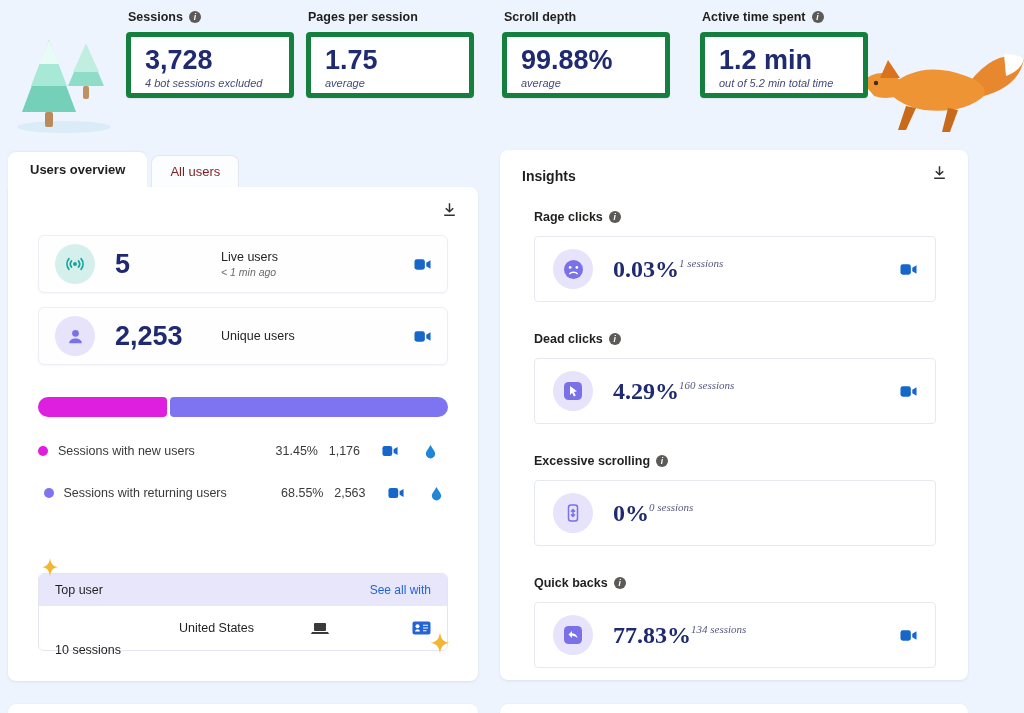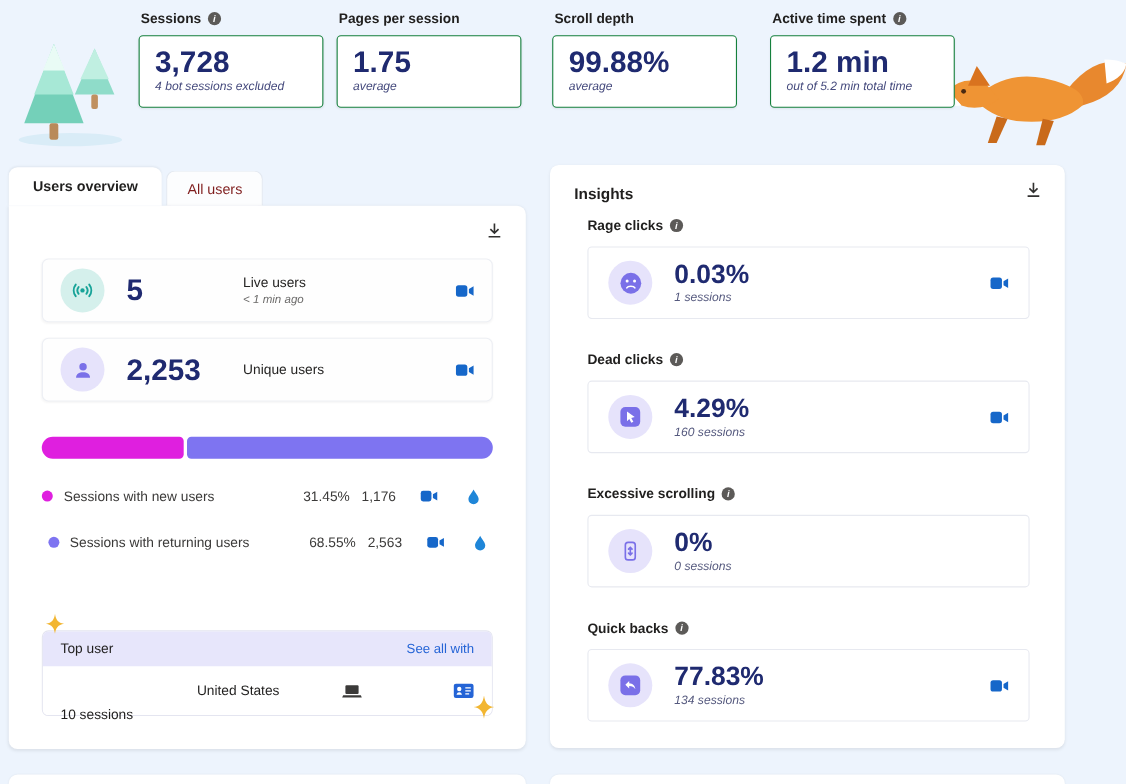--- a/index.html
+++ b/index.html
@@ -11,21 +11,21 @@
     font-family: "Liberation Sans", sans-serif;
     color: #201f1e;
   }
   
   .stat { position: absolute; top: 10px; width: 168px; z-index: 2; }
   .stat-label { display:flex; align-items:center; gap:6px; font-size:12.5px; font-weight:600; margin-bottom:8px; padding-left:2px; }
   .info { width:12px; height:12px; border-radius:50%; background:#5c5a58; color:#fff;
           display:inline-flex; align-items:center; justify-content:center;
           font-size:8.5px; font-style:italic; font-weight:700; flex:none; cursor:default; }
   .info::after { content:"i"; }
-  .stat-card { background:#fff; border:1px solid #15803d; border-radius:4px;
+  .stat-card { background:#fff; border:5px solid #15803d; border-radius:4px;
                box-shadow:0 1px 2px rgba(0,0,0,.07); padding:8px 14px 10px 14px; height:66px; }
   .stat-value { font-size:27px; font-weight:700; color:#1f2a70; line-height:1.15; }
   .stat-sub { font-size:11px; font-style:italic; color:#454a7d; margin-top:1px; }
 
   .deco { position:absolute; z-index:1; }
   #trees { left:12px; top:26px; }
   #fox { left:846px; top:32px; }
 
   
   .users-panel { position:absolute; left:8px; top:150px; width:470px; z-index:2; }
@@ -85,25 +85,25 @@
   #sparkle-1 { left:30px; top:370px; }
   #sparkle-2 { left:418px; top:444px; }
 
   
   .insights-panel { position:absolute; left:500px; top:150px; width:468px; height:530px;
                     background:#fff; border-radius:8px; box-shadow:0 1px 3px rgba(0,0,0,.08);
                     padding:18px 32px 0 34px; z-index:2; }
   .insights-title { font-size:14px; font-weight:700; margin-left:-12px; }
   .insights-panel .dl-btn { top:14px; right:20px; position:absolute; }
   .insight-label-row { display:flex; align-items:center; gap:6px; font-size:12.5px; font-weight:600;
-                       margin-top:14px; margin-bottom:12px; }
+                       margin-top:26px; margin-bottom:12px; }
   .insight-label-row.gap { margin-top:30px; }
   .insight-card { border:1px solid #e7e9f0; border-radius:4px; height:66px; display:flex;
                   align-items:center; padding:0 18px; background:#fff; }
-  .insight-value-wrap { display:flex; flex-direction:column; margin-left:20px; }
+  .insight-value-wrap { display:flex; flex-direction:row; margin-left:20px;font-family:Liberation Serif, serif; }
   .insight-value { font-size:24px; font-weight:700; color:#1f2a70; line-height:1.1; }
   .insight-sub { font-size:11px; font-style:italic; color:#55597e; margin-top:1px; }
 
   
   .partial { position:absolute; top:704px; height:10px; background:#fff;
              border-radius:8px 8px 0 0; box-shadow:0 0 2px rgba(0,0,0,.07); z-index:2; }
   .partial.left { left:8px; width:470px; }
   .partial.right { left:500px; width:468px; }
 </style>
 </head>

